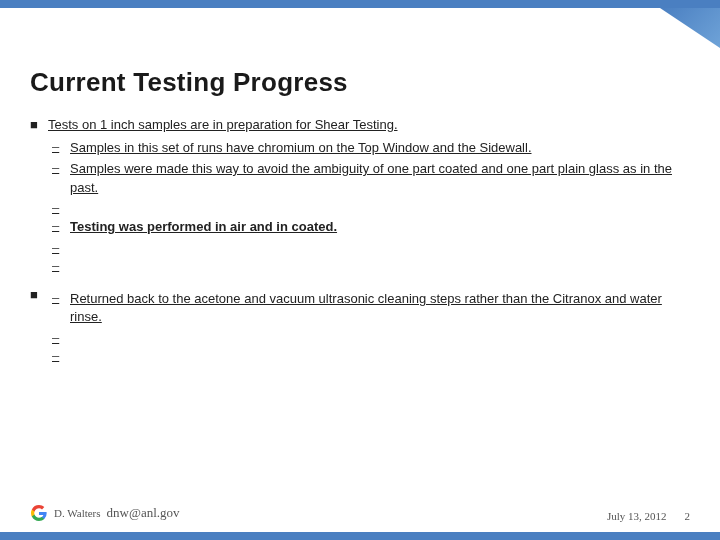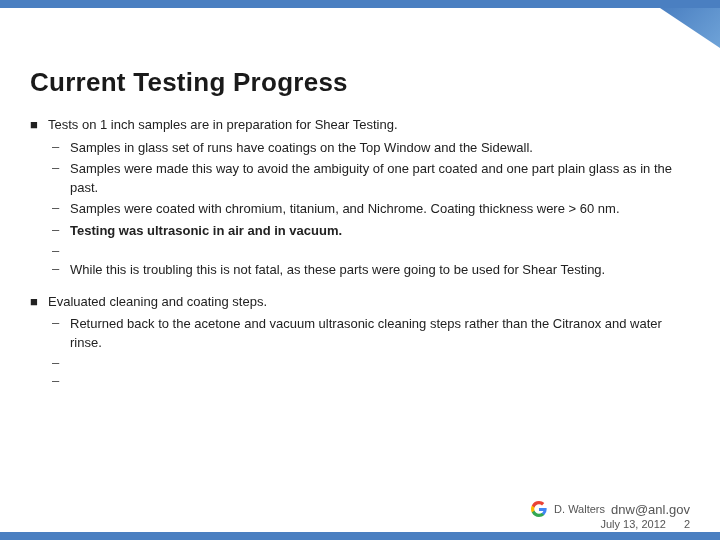--- a/index.html
+++ b/index.html
@@ -61,20 +61,21 @@
 
     .bullet-marker {
       min-width: 18px;
       margin-top: 1px;
       font-size: 13px;
       color: #222;
     }
 
     .bullet-content {
       flex: 1;
+      text-decoration: underline;
     }
 
     .bullet-text {
       font-size: 13px;
       line-height: 1.45;
       color: #222;
     }
 
     .sub-list {
       margin-top: 4px;
@@ -98,27 +99,28 @@
       line-height: 1.42;
       color: #222;
     }
 
     .sub-text b {
       font-weight: bold;
     }
 
     .footer {
       position: absolute;
-      bottom: 10px;
+      bottom: 18px;
       left: 30px;
       right: 30px;
       display: flex;
-      flex-direction: column;
+      flex-direction: row;
       justify-content: space-between;
       align-items: flex-end;
+      font-family: Liberation Serif, serif;
     }
 
     .footer-left {
       display: flex;
       flex-direction: row;
       align-items: center;
       gap: 6px;
     }
 
     .footer-name {
@@ -175,55 +177,52 @@
   <div class="page-title">Current Testing Progress</div>
 
   <div class="bullet-section">
     <div class="bullet-marker">■</div>
     <div class="bullet-content">
       <div class="bullet-text">Tests on 1 inch samples are in preparation for Shear Testing.</div>
       <div class="sub-list">
 
         <div class="sub-item">
           <div class="sub-dash">–</div>
-          <div class="sub-text">Samples in glass set of runs have coatings on the Top Window and the Sidewall.</div>
+          <div class="sub-text">Samples in this set of runs have chromium on the Top Window and the Sidewall.</div>
         </div>
 
         <div class="sub-item">
           <div class="sub-dash">–</div>
           <div class="sub-text">Samples were made this way to avoid the ambiguity of one part coated and one part plain glass as in the past.</div>
         </div>
 
         <div class="sub-item">
           <div class="sub-dash">–</div>
-          <div class="sub-text">Samples were coated with chromium, titanium, and Nichrome. Coating thickness were &gt; 60 nm.</div>
-        </div>
-
-        <div class="sub-item">
-          <div class="sub-dash">–</div>
-          <div class="sub-text"><b>Testing was ultrasonic in air and in vacuum.</b></div>
-        </div>
-
-        <div class="sub-item">
-          <div class="sub-dash">–</div>
-        </div>
-
-        <div class="sub-item">
-          <div class="sub-dash">–</div>
-          <div class="sub-text">While this is troubling this is not fatal, as these parts were going to be used for Shear Testing.</div>
+        </div>
+
+        <div class="sub-item">
+          <div class="sub-dash">–</div>
+          <div class="sub-text"><b>Testing was performed in air and in coated.</b></div>
+        </div>
+
+        <div class="sub-item">
+          <div class="sub-dash">–</div>
+        </div>
+
+        <div class="sub-item">
+          <div class="sub-dash">–</div>
         </div>
 
       </div>
     </div>
   </div>
 
   <div class="bullet-section">
     <div class="bullet-marker">■</div>
     <div class="bullet-content">
-      <div class="bullet-text">Evaluated cleaning and coating steps.</div>
       <div class="sub-list">
 
         <div class="sub-item">
           <div class="sub-dash">–</div>
           <div class="sub-text">Returned back to the acetone and vacuum ultrasonic cleaning steps rather than the Citranox and water rinse.</div>
         </div>
 
         <div class="sub-item">
           <div class="sub-dash">–</div>
         </div>

